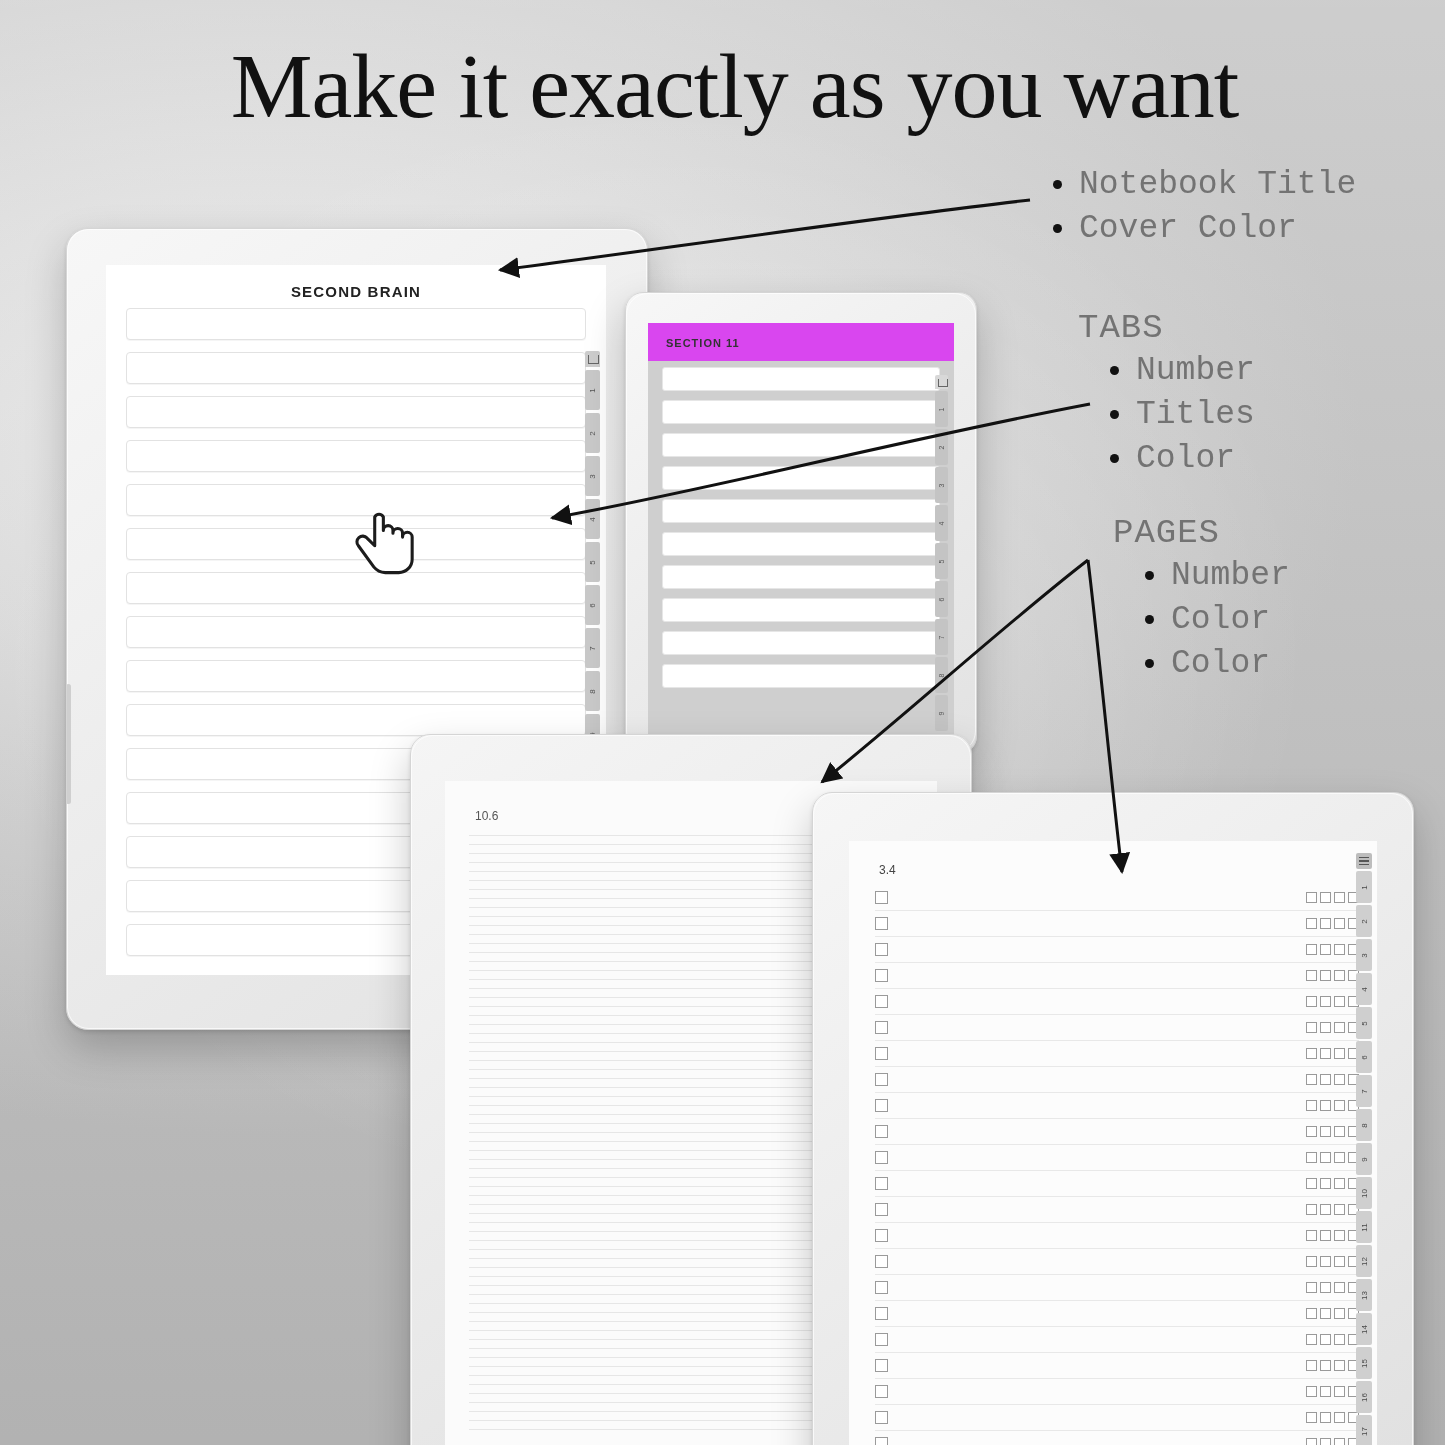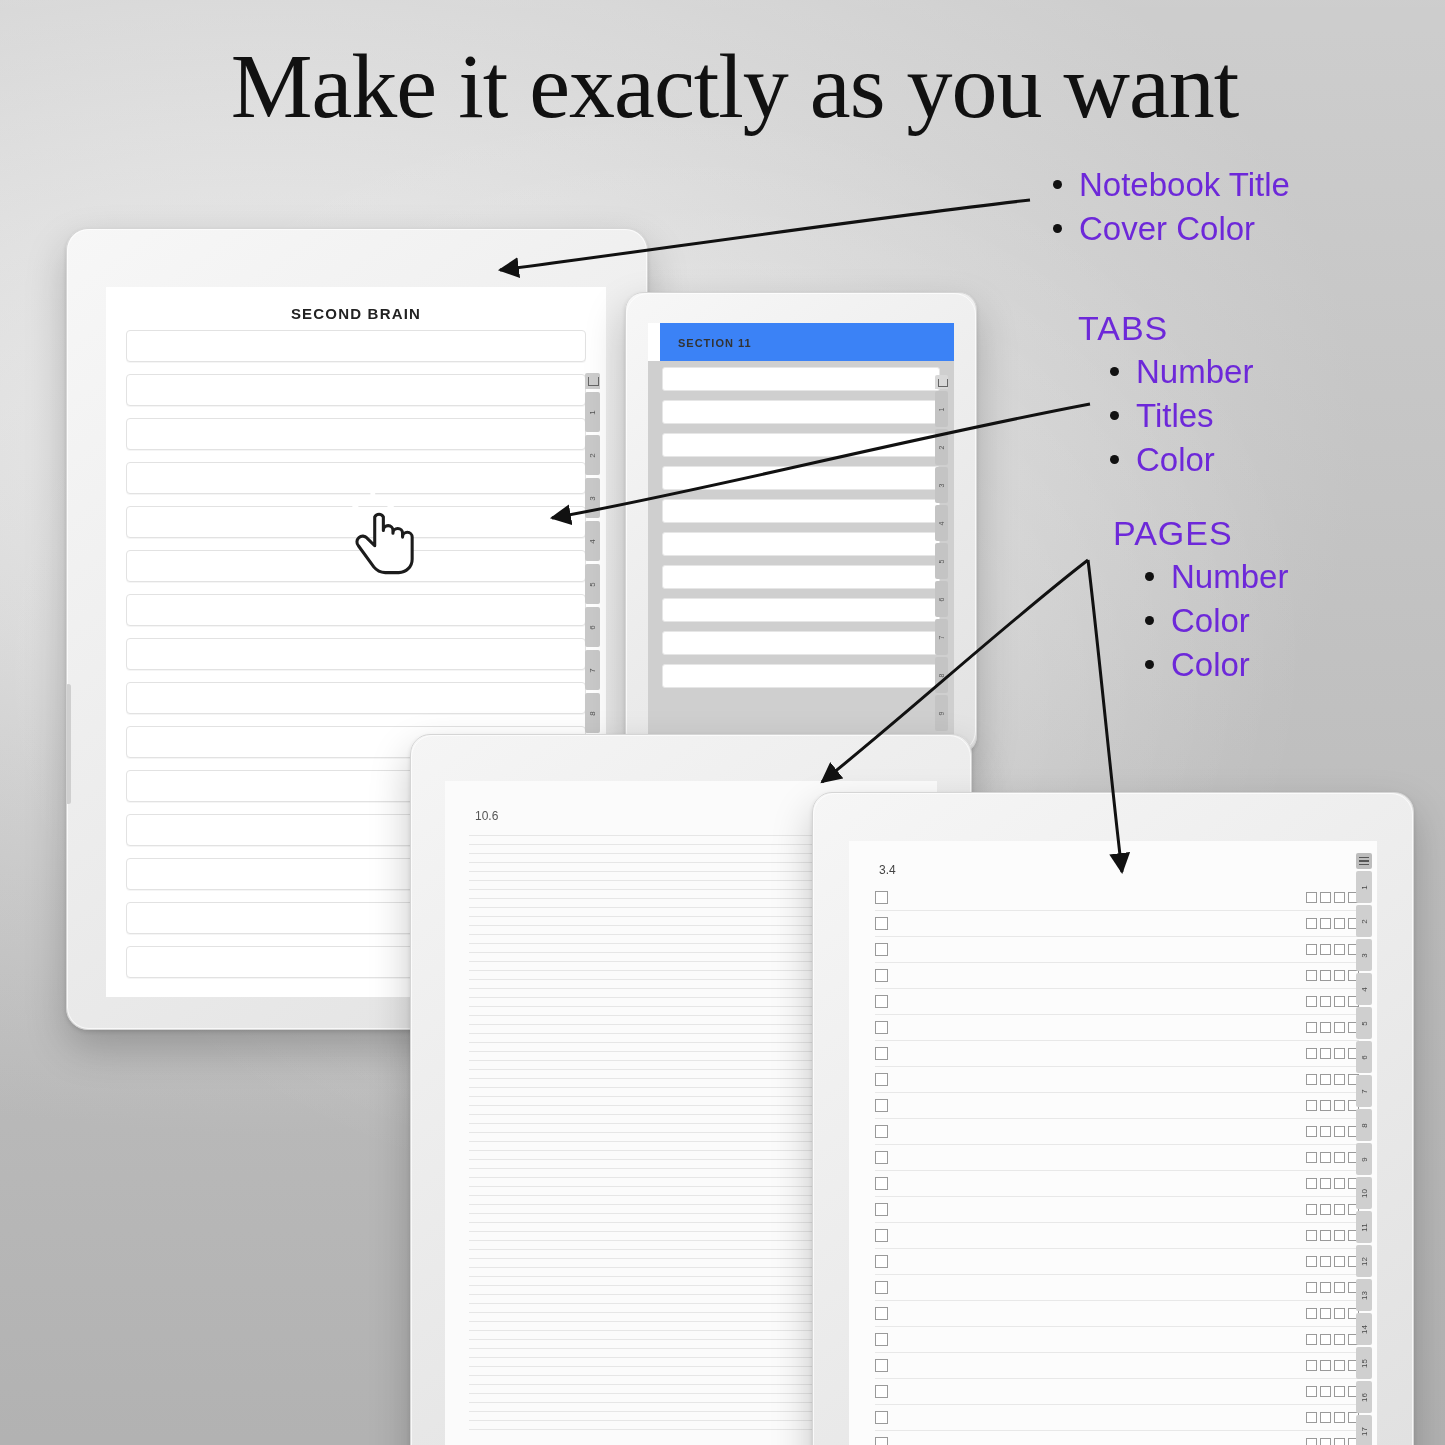--- a/index.html
+++ b/index.html
@@ -19,21 +19,21 @@
 
   
   .headline{
     position:absolute;top:38px;left:12px;width:100%;text-align:center;
     font-family:"Liberation Serif", serif;
     font-size:92px;line-height:1.05;letter-spacing:-1px;color:#111;
     font-weight:400;
   }
 
   
-  .callout{position:absolute;font-family:Liberation Sans, sans-serif;color:#6d28d9;}
+  .callout{position:absolute;font-family:Liberation Mono, monospace;color:#737373;}
   .callout .grp-title{font-size:34px;letter-spacing:1px;margin:0 0 2px 0;}
   .callout ul{list-style:none;margin:0;padding:0;}
   .callout li{position:relative;padding-left:34px;font-size:33px;line-height:1.33;white-space:nowrap;}
   .callout li:before{
     content:"";position:absolute;left:8px;top:17px;width:9px;height:9px;border-radius:50%;background:#111;
   }
 
   #co-cover{top:163px;left:1045px;}
   #co-tabs{top:309px;left:1078px;}
   #co-tabs .grp-title{margin-left:0;}
@@ -47,39 +47,39 @@
   
   .tablet{position:absolute;border-radius:22px;background:linear-gradient(145deg,#f7f7f7,#e2e2e2);
     box-shadow:0 18px 40px rgba(0,0,0,0.22), 0 2px 4px rgba(0,0,0,0.12);
     border:1px solid #d5d5d5;overflow:hidden;}
   .tablet .bezel{position:absolute;inset:0;border-radius:22px;border:1px solid rgba(255,255,255,0.7);}
   .screen{position:absolute;background:#fff;overflow:hidden;}
   .sidebtn{position:absolute;width:5px;border-radius:3px;background:#cfcfcf;}
 
   
   #tablet1{left:66px;top:228px;width:580px;height:800px;}
-  #tablet1 .screen{left:39px;top:58px;width:500px;height:710px;}
+  #tablet1 .screen{left:39px;top:36px;width:500px;height:710px;}
   #tablet1 .sidebtn{left:-1px;top:455px;height:120px;}
   .t1-title{text-align:center;font-size:15px;font-weight:bold;letter-spacing:1.2px;color:#222;padding:18px 0 8px;}
   .t1-rows{padding:0 20px;}
   .t1-row{height:30px;border:1px solid #e2e2e2;border-radius:4px;margin-bottom:12px;background:#fff;
     box-shadow:0 1px 0 rgba(0,0,0,0.04);}
   .tabstrip{position:absolute;right:6px;top:86px;width:15px;display:flex;flex-direction:column;gap:3px;}
   .tabstrip .home{height:16px;background:#cdcdcd;border-radius:2px 2px 0 0;position:relative;}
   .tabstrip .home:after{content:"";position:absolute;left:3px;top:4px;width:9px;height:8px;
     border:1.4px solid #666;border-top:none;}
   .tabstrip .tb{height:40px;background:#c9c9c9;border-radius:2px;color:#555;font-size:8px;
     display:flex;align-items:center;justify-content:center;}
   .tabstrip .tb span{transform:rotate(-90deg);}
 
   
   #tablet2{left:625px;top:292px;width:350px;height:460px;border-radius:18px;}
   #tablet2 .screen{left:22px;top:30px;width:306px;height:420px;}
   .t2-title{font-size:11px;font-weight:bold;letter-spacing:1px;color:#333;padding:14px 0 10px 18px;}
-  .t2-head{background:#3b82f6;height:38px;margin-left:12px;}
+  .t2-head{background:#d946ef;height:38px;}
   .t2-rows{padding:6px 14px 0 14px;}
   .t2-row{height:22px;background:#fff;border:1px solid #e6e6e6;border-radius:3px;margin-bottom:9px;}
   .t2-body{background:#cfcfcf;height:382px;}
   .tabstrip2{position:absolute;right:6px;top:52px;width:13px;display:flex;flex-direction:column;gap:2px;}
   .tabstrip2 .home{height:14px;background:#d8d8d8;border-radius:2px 2px 0 0;position:relative;}
   .tabstrip2 .home:after{content:"";position:absolute;left:2.5px;top:3.5px;width:8px;height:7px;
     border:1.2px solid #666;border-top:none;}
   .tabstrip2 .tb{height:36px;background:#c4c4c4;border-radius:2px;color:#555;font-size:7px;
     display:flex;align-items:center;justify-content:center;}
   .tabstrip2 .tb span{transform:rotate(-90deg);}

